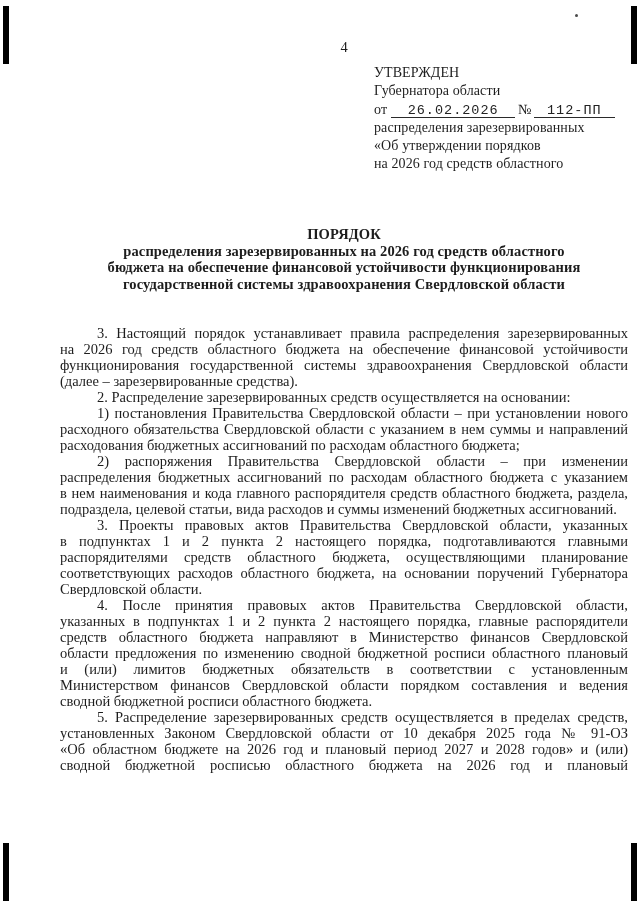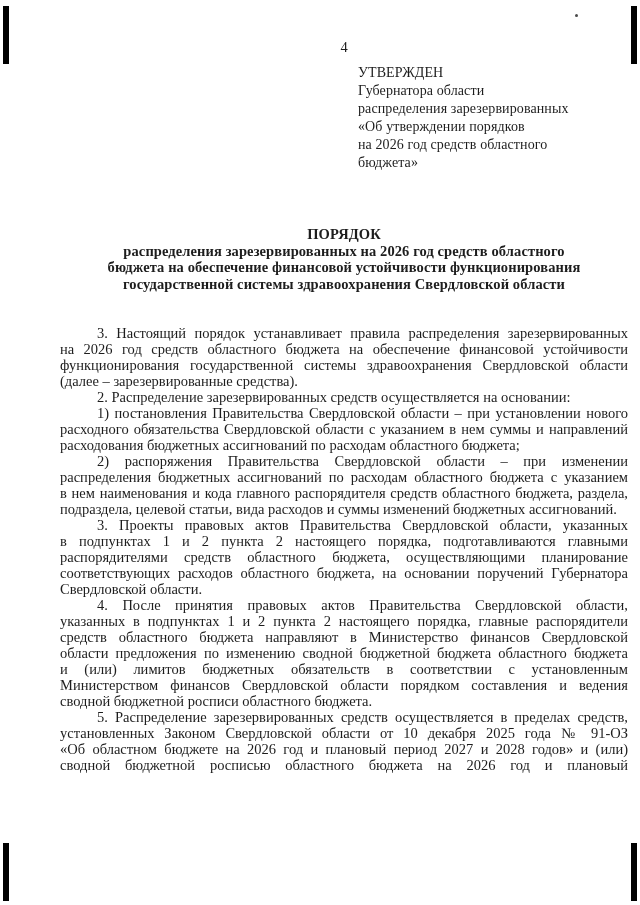--- a/index.html
+++ b/index.html
@@ -34,21 +34,21 @@
   .page-number {
     position: absolute;
     left: 60px; top: 39px;
     width: 568px;
     text-align: center;
     font-size: 14.5px;
   }
   
   .approval {
     position: absolute;
-    left: 358px; top: 64px;
+    left: 374px; top: 64px;
     width: 241px;
     font-size: 14px;
     line-height: 18px;
     letter-spacing: 0.1px;
   }
   .approval .aline { white-space: nowrap; }
   .date-line {
     display: flex;
     align-items: baseline;
     height: 19px;
@@ -109,25 +109,30 @@
   <div class="corner-mark br"></div>
   <div class="scan-speck"></div>
 
   <div class="page-number">4</div>
 
   <div class="approval">
     <div>
         <div class="aline">УТВЕРЖДЕН</div>
         <div class="aline">Губернатора области</div>
       </div>
+    <div class="date-line">
+      <span>от</span>
+      <span class="fill-line date-slot"><span class="typed">26.02.2026</span></span>
+      <span class="num-sign">№</span>
+      <span class="fill-line num-slot"><span class="typed">112-ПП</span></span>
+    </div>
     <div>
         <div class="aline">распределения зарезервированных</div>
         <div class="aline">«Об утверждении порядков</div>
         <div class="aline">на 2026 год средств областного</div>
-        <div class="aline">бюджета»</div>
       </div>
   </div>
 
   <div class="doc-title">
       <div class="title-line">ПОРЯДОК</div>
       <div class="title-line">распределения зарезервированных на 2026 год средств областного</div>
       <div class="title-line">бюджета на обеспечение финансовой устойчивости функционирования</div>
       <div class="title-line">государственной системы здравоохранения Свердловской области</div>
     </div>
 
@@ -156,21 +161,21 @@
         <div class="bline first">3. Проекты правовых актов Правительства Свердловской области, указанных</div>
         <div class="bline">в подпунктах 1 и 2 пункта 2 настоящего порядка, подготавливаются главными</div>
         <div class="bline">распорядителями средств областного бюджета, осуществляющими планирование</div>
         <div class="bline">соответствующих расходов областного бюджета, на основании поручений Губернатора</div>
         <div class="bline last">Свердловской области.</div>
       </div>
       <div class="para">
         <div class="bline first">4. После принятия правовых актов Правительства Свердловской области,</div>
         <div class="bline">указанных в подпунктах 1 и 2 пункта 2 настоящего порядка, главные распорядители</div>
         <div class="bline">средств областного бюджета направляют в Министерство финансов Свердловской</div>
-        <div class="bline">области предложения по изменению сводной бюджетной бюджета областного бюджета</div>
+        <div class="bline">области предложения по изменению сводной бюджетной росписи областного плановый</div>
         <div class="bline">и (или) лимитов бюджетных обязательств в соответствии с установленным</div>
         <div class="bline">Министерством финансов Свердловской области порядком составления и ведения</div>
         <div class="bline last">сводной бюджетной росписи областного бюджета.</div>
       </div>
       <div class="para">
         <div class="bline first">5. Распределение зарезервированных средств осуществляется в пределах средств,</div>
         <div class="bline">установленных Законом Свердловской области от 10 декабря 2025 года № 91-ОЗ</div>
         <div class="bline">«Об областном бюджете на 2026 год и плановый период 2027 и 2028 годов» и (или)</div>
         <div class="bline">сводной бюджетной росписью областного бюджета на 2026 год и плановый</div>
       </div>

